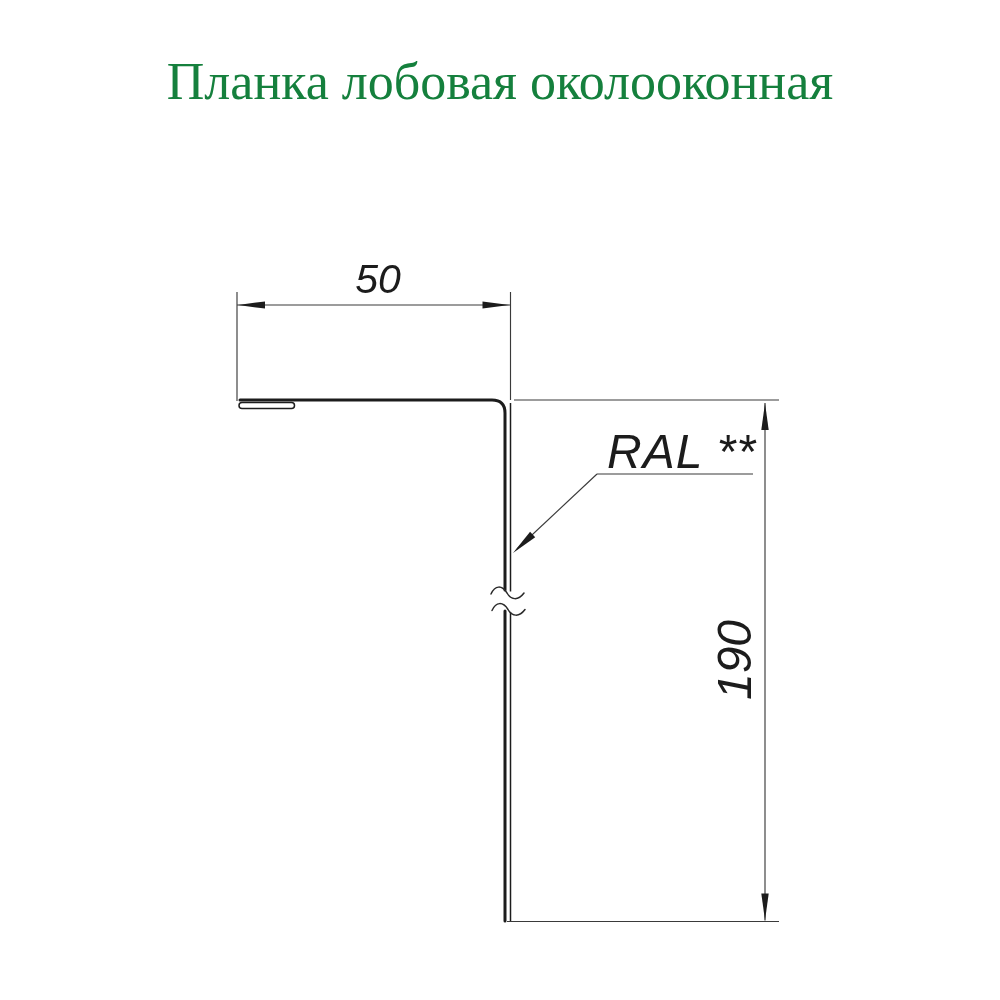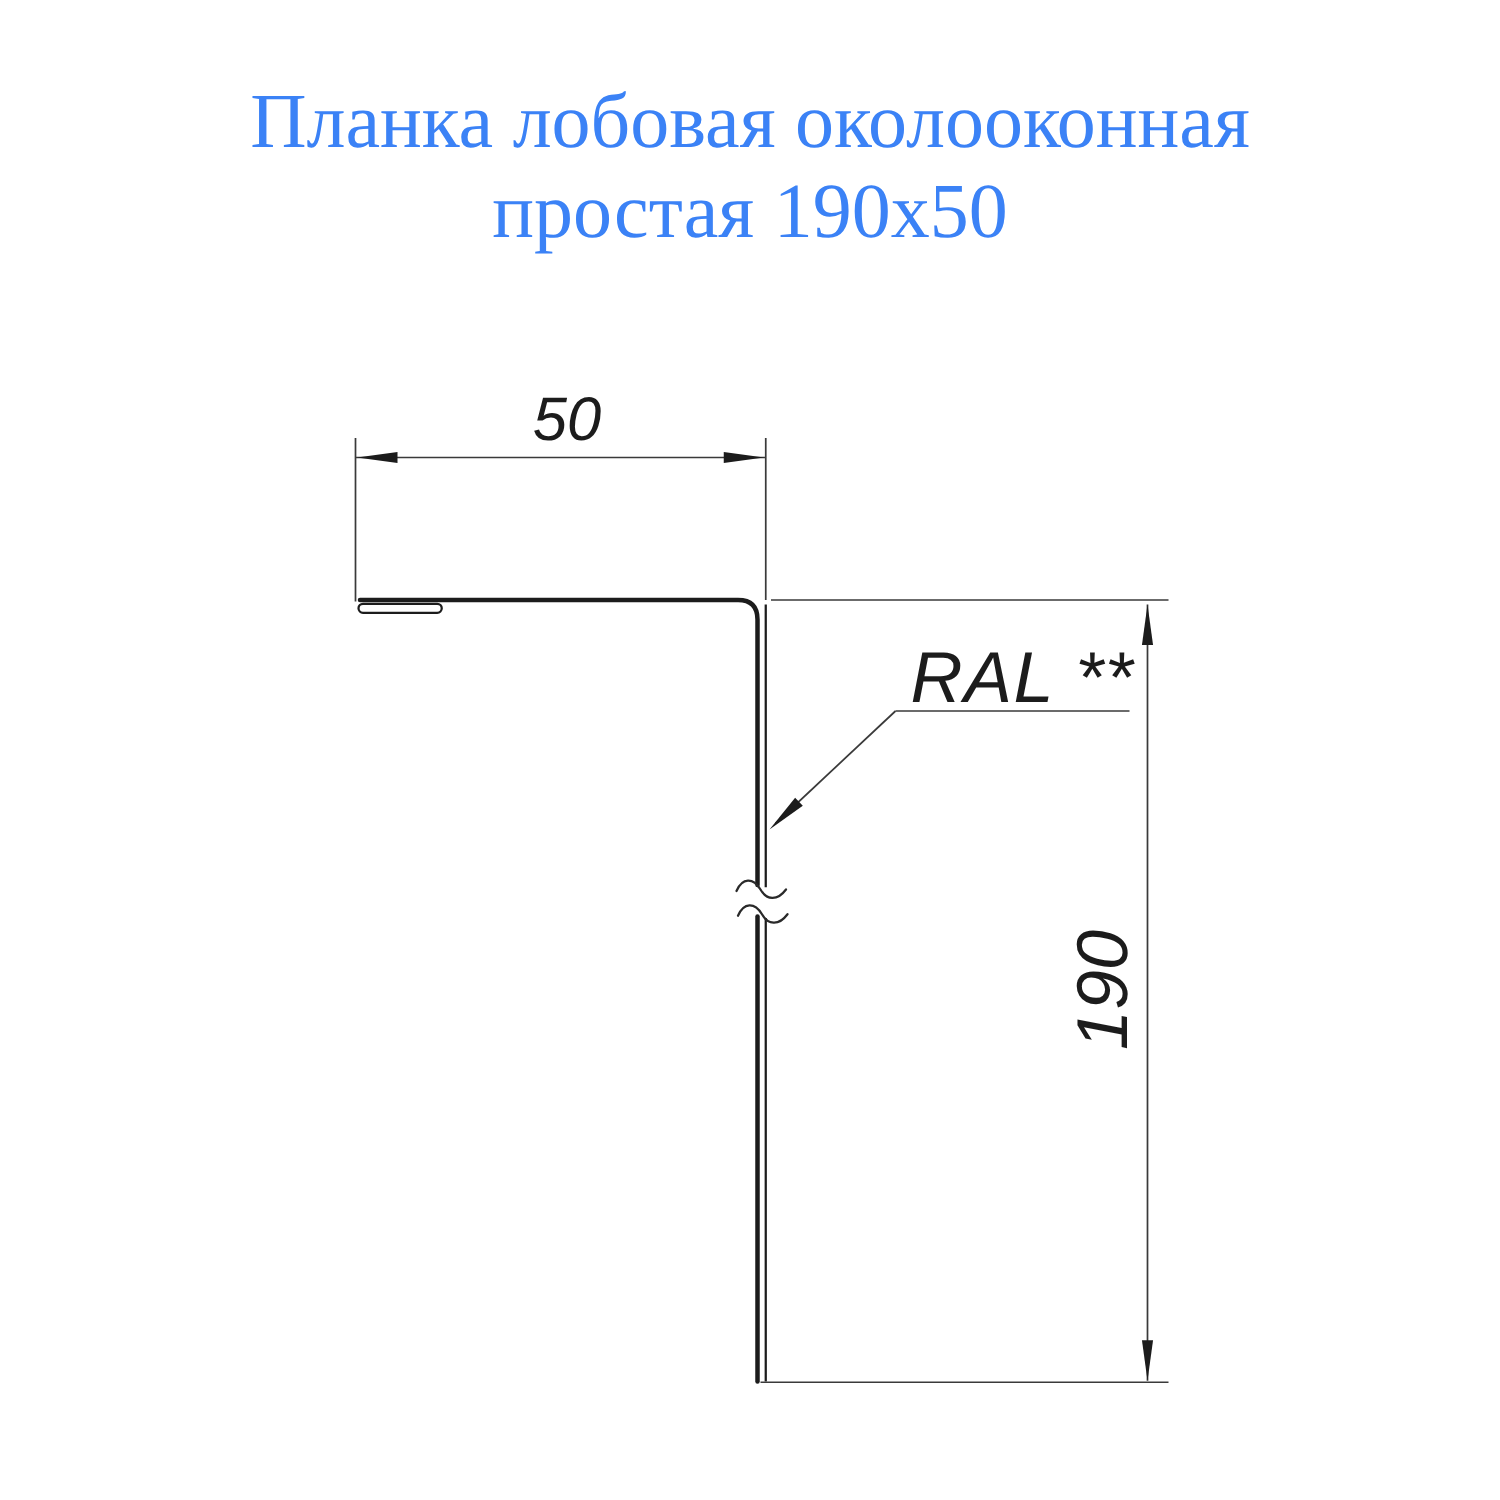--- a/index.html
+++ b/index.html
@@ -17,21 +17,21 @@
   }
   .title {
     position: absolute;
     top: 52px;
     left: 0;
     width: 100%;
     text-align: center;
     font-family: "Liberation Serif", serif;
     font-size: 52px;
     line-height: 60px;
-    color: #3b82f6;
+    color: #15803d;
     white-space: nowrap;
   }
   .drawing-svg {
     position: absolute;
     left: 0;
     top: 0;
     width: 1000px;
     height: 1000px;
   }
   .thick {
@@ -66,21 +66,20 @@
     fill: #1c1c1c;
   }
 </style>
 </head>
 <body>
 
 <div class="page">
 
   <div class="title">
     <div>Планка лобовая околооконная</div>
-    <div>простая 190х50</div>
   </div>
 
   <svg class="drawing-svg" viewBox="0 0 1000 1000" xmlns="http://www.w3.org/2000/svg">
 
     <g>
 
       <path class="thick" d="M 240 400 L 492 400 Q 505 400 505 413 L 505 590"></path>
       <path class="thick" d="M 505 611 L 505 921"></path>
 
       <path class="face-inner" d="M 510.5 403 L 510.5 591.5"></path>

